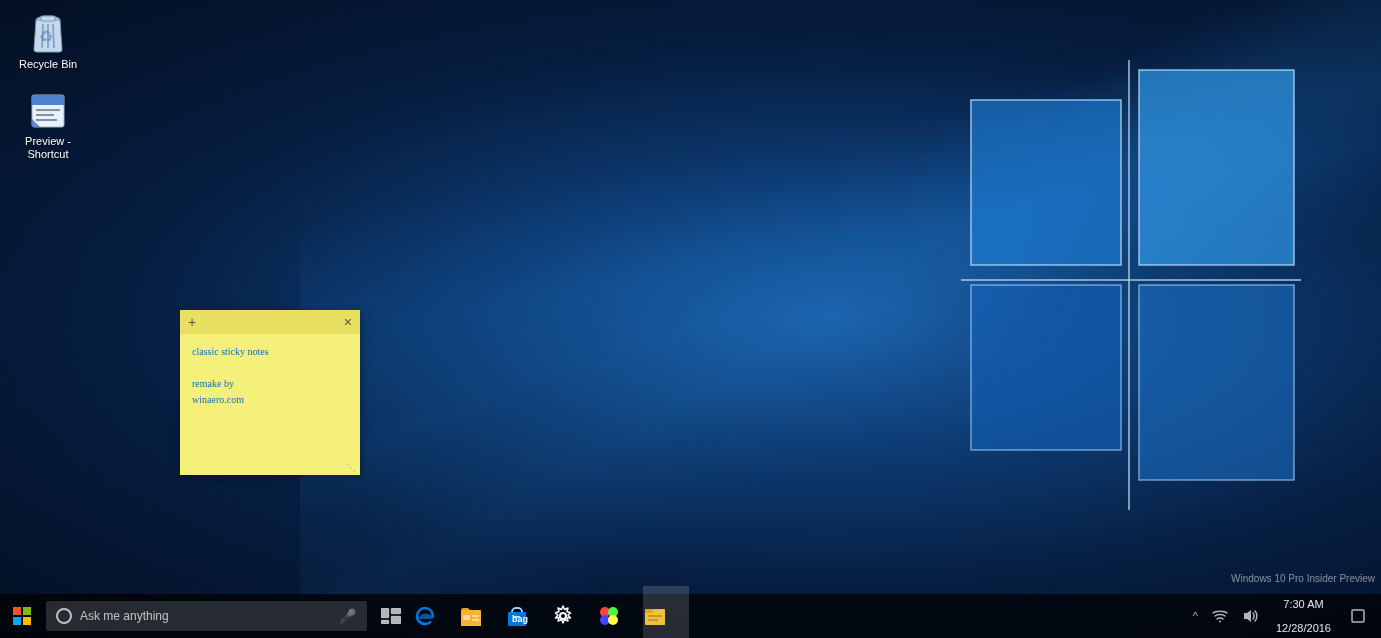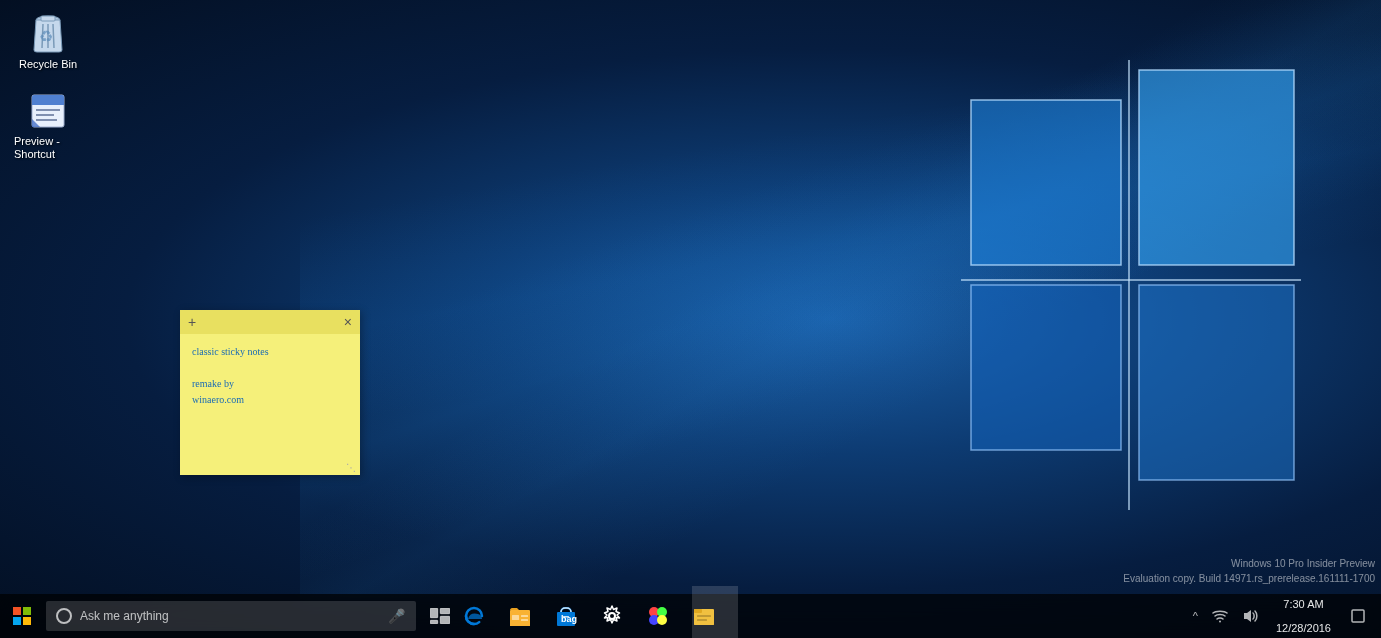--- a/index.html
+++ b/index.html
@@ -63,20 +63,21 @@
       height: 40px;
       display: flex;
       align-items: center;
       justify-content: center;
       margin-bottom: 4px;
     }
 
     .desktop-icon .icon-label {
       color: white;
       font-size: 11px;
+      text-align: center;
       text-shadow: 1px 1px 2px rgba(0,0,0,0.8);
       line-height: 1.2;
     }
 
     
     .sticky-note {
       position: absolute;
       top: 310px;
       left: 180px;
       width: 180px;
@@ -144,21 +145,21 @@
       cursor: pointer;
       color: white;
     }
 
     .taskbar-search {
       display: flex;
       align-items: center;
       background: rgba(255,255,255,0.15);
       border-radius: 2px;
       height: 30px;
-      width: 370px;
+      width: 321px;
       margin: 0 2px;
       padding: 0 10px;
       gap: 8px;
     }
 
     .taskbar-search .search-circle {
       width: 16px;
       height: 16px;
       border: 2px solid rgba(255,255,255,0.7);
       border-radius: 50%;
@@ -362,21 +363,20 @@
       <div>classic sticky notes</div>
       <br>
       <div>remake by</div>
       <div>winaero.com</div>
     </div>
     <div class="sticky-note-resize">⋱</div>
   </div>
 
   <div class="build-info">
     <div>Windows 10 Pro Insider Preview</div>
-    <div>Evaluation copy. Build 14971.rs_prerelease.161111-1700</div>
   </div>
 
   <div class="taskbar">
 
     <div class="taskbar-start">
       <svg width="18" height="18" viewBox="0 0 18 18">
         <rect x="0" y="0" width="8" height="8" fill="#f35325"></rect>
         <rect x="10" y="0" width="8" height="8" fill="#81bc06"></rect>
         <rect x="0" y="10" width="8" height="8" fill="#05a6f0"></rect>
         <rect x="10" y="10" width="8" height="8" fill="#ffba08"></rect>

